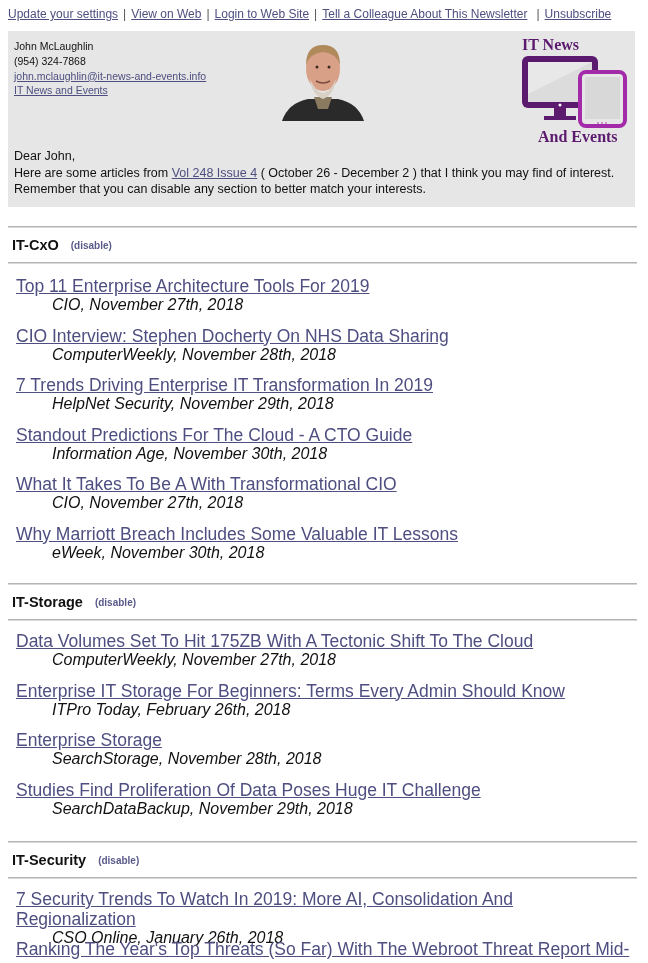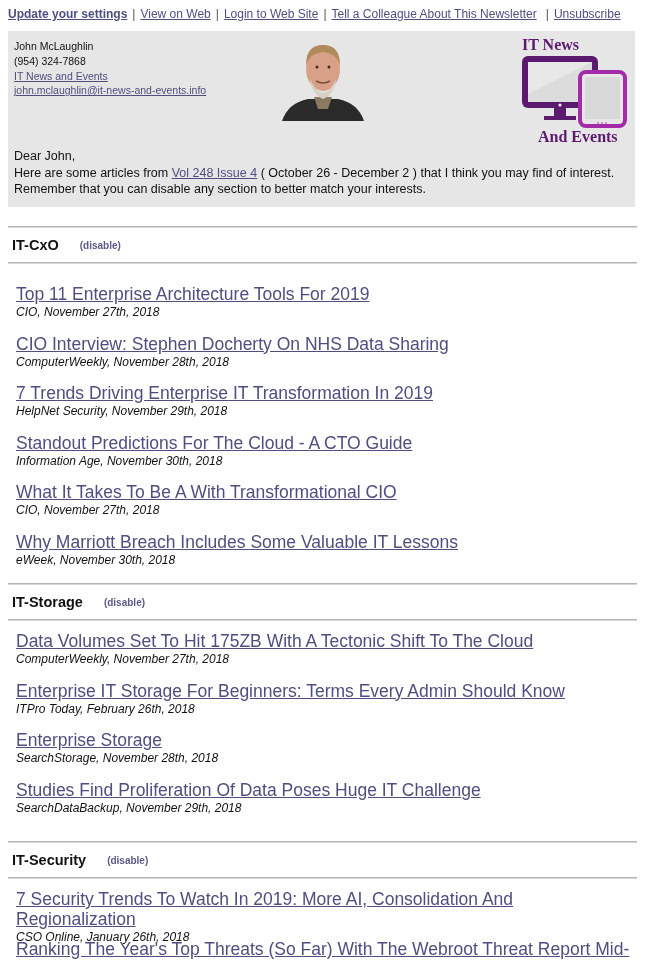--- a/index.html
+++ b/index.html
@@ -2,54 +2,54 @@
 <html><head>
 <meta charset="utf-8">
 <style>
   * { box-sizing: border-box; margin: 0; padding: 0; }
   html, body { width: 648px; height: 963px; overflow: hidden; background: #ffffff; }
   body { font-family: "Liberation Sans", sans-serif; color: #000; position: relative; }
   a { color: #4a4a7a; text-decoration: underline; }
 
   .topnav { position: absolute; left: 8px; top: 7px; font-size: 12px; white-space: nowrap; color: #333; }
   .topnav a { color: #4e4e80; }
-  .topnav a.bold { font-weight: bold; }
+  .topnav a.bold { font-weight: normal; }
   .topnav .sep { color: #555; margin: 0 5px; }
 
   .hero { position: absolute; left: 8px; top: 31px; width: 627px; height: 176px; background: #e6e6e6; }
   .contact { position: absolute; left: 6px; top: 8px; font-size: 10.5px; line-height: 14.8px; color: #111; }
   .contact a { color: #4e4e80; display: block; }
   .photo { position: absolute; left: 272px; top: 6px; width: 86px; height: 86px; }
   .logo { position: absolute; left: 510px; top: 3px; width: 115px; height: 112px; }
   .intro { position: absolute; left: 6px; top: 117px; font-size: 12.5px; line-height: 16.5px; color: #111; width: 620px; }
   .intro a { color: #4e4e80; }
 
   .section { position: absolute; left: 8px; width: 629px; }
   .rule { height: 2px; background: #b4b4b4; border-bottom: 1px solid #d8d8d8; }
   .sec-head { height: 34px; display: flex; align-items: center; padding-left: 4px; }
   .sec-title { font-weight: bold; font-size: 14.5px; color: #111; }
-  .sec-disable { font-size: 10px; font-weight: bold; color: #5a5a8a; margin-left: 21px; text-decoration: none; }
+  .sec-disable { font-size: 10px; font-weight: bold; color: #5a5a8a; margin-left: 12px; text-decoration: none; }
   .articles { padding-left: 8px; padding-top: 10px; }
   .article { height: 49.6px; }
   .art-title { font-size: 17.5px; color: #4e4e80; display: inline-block; line-height: 20px; }
-  .art-meta { font-size: 12px; font-style: italic; color: #111; line-height: 17px; }
+  .art-meta { font-size: 16px; font-style: italic; color: #111; line-height: 17px; margin-left: 36px; }
 </style>
 </head>
 <body>
 
 <div class="topnav">
   <a href="#" class="bold">Update your settings</a><span class="sep">|</span><a href="#">View on Web</a><span class="sep">|</span><a href="#">Login to Web Site</a><span class="sep">|</span><a href="#">Tell a Colleague About This Newsletter</a><span class="sep" style="margin-left:9px">|</span><a href="#">Unsubscribe</a>
 </div>
 
 <div class="hero">
   <div class="contact">
     <div>John McLaughlin</div>
     <div>(954) 324-7868</div>
+    <a href="#">john.mclaughlin@it-news-and-events.info</a>
     <a href="#">IT News and Events</a>
-    <a href="#">john.mclaughlin@it-news-and-events.info</a>
   </div>
 
   <svg class="photo" viewBox="0 0 86 86">
     <rect width="86" height="86" fill="#e6e6e6"></rect>
     <path d="M2 84 Q8 66 28 62 L58 62 Q78 66 84 84 Z" fill="#2a2a2a"></path>
     <path d="M34 60 L52 60 L48 72 L38 72 Z" fill="#8a7a60"></path>
     <ellipse cx="43" cy="32" rx="17" ry="22" fill="#d9a088"></ellipse>
     <path d="M26 28 Q26 8 43 8 Q60 8 60 28 Q56 16 43 15 Q30 16 26 28 Z" fill="#b08a5a"></path>
     <path d="M30 42 Q43 70 56 42 Q54 58 43 62 Q32 58 30 42 Z" fill="#d8d0c4"></path>
     <path d="M36 44 Q43 48 50 44" stroke="#7a4a3a" stroke-width="1.5" fill="none"></path>
@@ -80,21 +80,21 @@
   </div>
 </div>
 
 <div class="section" style="top:226px;">
   <div class="rule"></div>
   <div class="sec-head">
     <span class="sec-title">IT-CxO</span>
     <a href="#" class="sec-disable">(disable)</a>
   </div>
   <div class="rule"></div>
-  <div class="articles" style="padding-top:20px;">
+  <div class="articles" style="padding-top:12px;">
     <div class="article"><a href="#" class="art-title">Top 11 Enterprise Architecture Tools For 2019</a><div class="art-meta">CIO, November 27th, 2018</div></div>
     <div class="article"><a href="#" class="art-title">CIO Interview: Stephen Docherty On NHS Data Sharing</a><div class="art-meta">ComputerWeekly, November 28th, 2018</div></div>
     <div class="article"><a href="#" class="art-title">7 Trends Driving Enterprise IT Transformation In 2019</a><div class="art-meta">HelpNet Security, November 29th, 2018</div></div>
     <div class="article"><a href="#" class="art-title">Standout Predictions For The Cloud - A CTO Guide</a><div class="art-meta">Information Age, November 30th, 2018</div></div>
     <div class="article"><a href="#" class="art-title">What It Takes To Be A With Transformational CIO</a><div class="art-meta">CIO, November 27th, 2018</div></div>
     <div class="article"><a href="#" class="art-title">Why Marriott Breach Includes Some Valuable IT Lessons</a><div class="art-meta">eWeek, November 30th, 2018</div></div>
   </div>
 </div>
 
 <div class="section" style="top:583px;">

